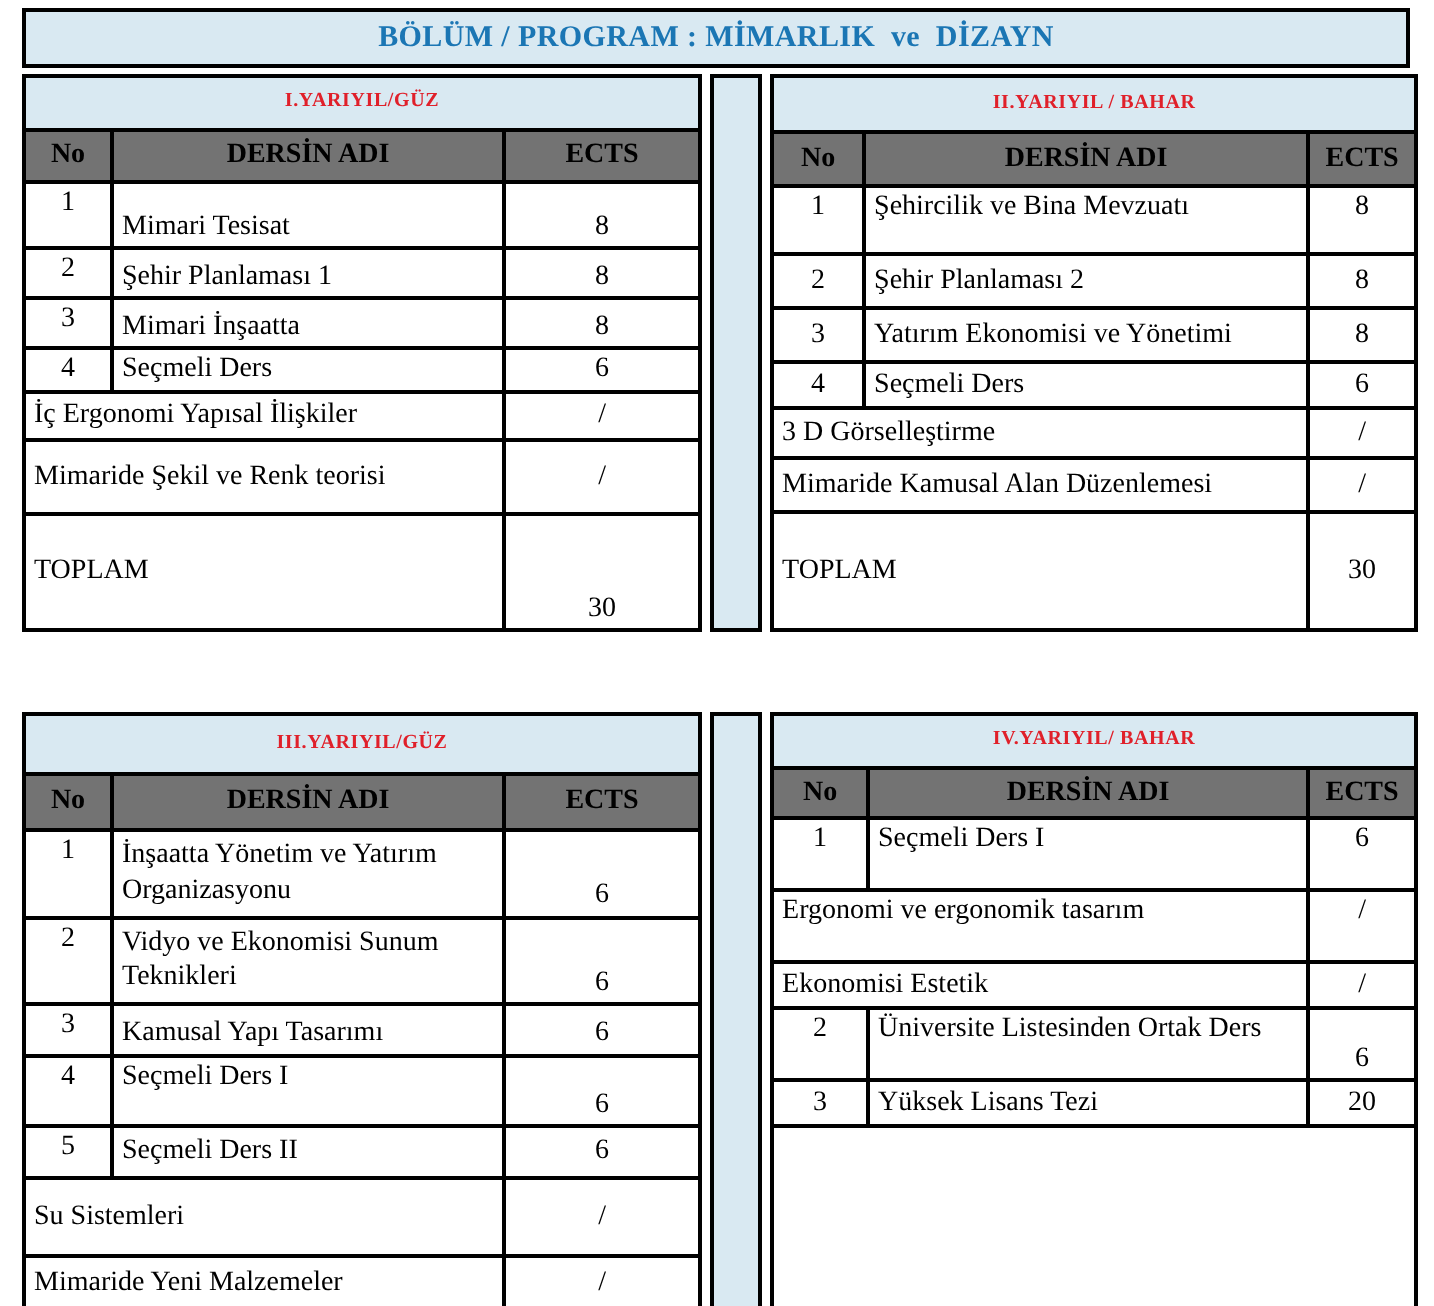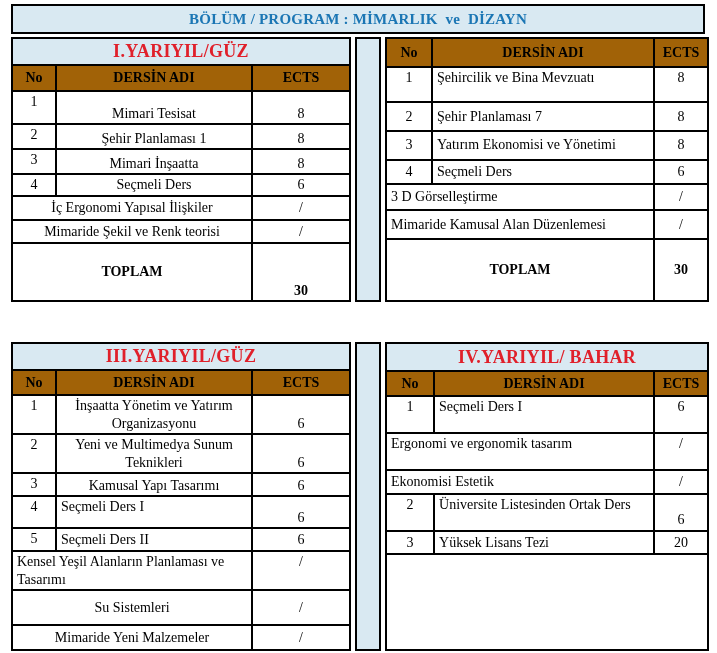--- a/index.html
+++ b/index.html
@@ -51,39 +51,39 @@
   .tbl td,.tbl th{
     border:2px solid var(--bk);
     padding:1px 4px;
     overflow:hidden;
     line-height:1.25;
   }
   .sem-title{
     background:var(--lb);
     color:var(--red);
     font-weight:bold;
-    font-size:18px;
+    font-size:10px;
     text-align:center;
     letter-spacing:.3px;
   }
   .colhdr th{
     font-weight:bold;
     font-size:14px;
     text-align:center;
-    background:#a16207;
+    background:#737373;
   }
   .c-no{text-align:center;}
   .c-ects{text-align:center;}
-  .name-c{text-align:center;}
+  .name-c{}
   .name-l{text-align:left;padding-left:7px;}
   .ind{padding-left:46px;text-align:left;}
   .vt{vertical-align:top;}
   .vb{vertical-align:bottom;}
   .vm{vertical-align:middle;}
-  .b{font-weight:bold;}
+  .b{font-weight:normal;}
   .pb{padding-bottom:4px;}
 </style>
 </head>
 <body>
 
 <div class="title-bar">BÖLÜM / PROGRAM : MİMARLIK  ve  DİZAYN</div>
 
 <div class="section upper">
 
   <table class="tbl tbl-left">
@@ -118,53 +118,56 @@
     </tr>
     <tr style="height:22px">
       <td class="c-no vt">4</td>
       <td class="name-c vm">Seçmeli Ders</td>
       <td class="c-ects vm">6</td>
     </tr>
     <tr style="height:24px">
       <td class="name-c vm" colspan="2">İç Ergonomi Yapısal İlişkiler</td>
       <td class="c-ects vm">/</td>
     </tr>
-    <tr style="height:23px">
+    <tr style="height:37px">
       <td class="name-c vm" colspan="2">Mimaride Şekil ve Renk teorisi</td>
       <td class="c-ects vm">/</td>
     </tr>
     <tr style="height:58px">
       <td class="name-c vm b" colspan="2">TOPLAM</td>
       <td class="c-ects vb b pb">30</td>
     </tr>
   </tbody>
     </table>
 
   <div class="gap-strip"></div>
 
   <table class="tbl tbl-right">
     <colgroup>
         <col style="width:46px">
         <col style="width:222px">
         <col style="width:54px">
       </colgroup>
     <tbody>
+        <tr style="height:27px">
+          <td class="sem-title" colspan="3">II.YARIYIL / BAHAR</td>
+        </tr>
     <tr class="colhdr" style="height:26px">
       <th>No</th>
       <th>DERSİN ADI</th>
       <th>ECTS</th>
     </tr>
     <tr style="height:32px">
       <td class="c-no vt">1</td>
       <td class="name-l vt">Şehircilik ve Bina Mevzuatı</td>
       <td class="c-ects vt">8</td>
     </tr>
     <tr style="height:26px">
       <td class="c-no vm">2</td>
-      <td class="name-l vm">Şehir Planlaması 7</td>
+      <td class="name-l vm">Şehir Planlaması 2</td>
       <td class="c-ects vm">8</td>
     </tr>
     <tr style="height:26px">
       <td class="c-no vm">3</td>
       <td class="name-l vm">Yatırım Ekonomisi ve Yönetimi</td>
       <td class="c-ects vm">8</td>
     </tr>
     <tr style="height:22px">
       <td class="c-no vm">4</td>
       <td class="name-l vm">Seçmeli Ders</td>
@@ -203,42 +206,38 @@
       <th>DERSİN ADI</th>
       <th>ECTS</th>
     </tr>
     <tr style="height:38px">
       <td class="c-no vt">1</td>
       <td class="name-c vm">İnşaatta Yönetim ve Yatırım Organizasyonu</td>
       <td class="c-ects vb">6</td>
     </tr>
     <tr style="height:38px">
       <td class="c-no vt">2</td>
-      <td class="name-c vm">Yeni ve Multimedya Sunum Teknikleri</td>
+      <td class="name-c vm">Vidyo ve Ekonomisi Sunum Teknikleri</td>
       <td class="c-ects vb">6</td>
     </tr>
     <tr style="height:23px">
       <td class="c-no vt">3</td>
       <td class="name-c vb">Kamusal  Yapı Tasarımı</td>
       <td class="c-ects vb">6</td>
     </tr>
     <tr style="height:32px">
       <td class="c-no vt">4</td>
       <td class="name-l vt">Seçmeli Ders I</td>
       <td class="c-ects vb">6</td>
     </tr>
     <tr style="height:23px">
       <td class="c-no vt">5</td>
       <td class="name-l vm">Seçmeli Ders II</td>
       <td class="c-ects vm">6</td>
     </tr>
-    <tr style="height:36px">
-      <td class="ind vm" colspan="2">Kensel Yeşil Alanların Planlaması ve Tasarımı</td>
-      <td class="c-ects vt">/</td>
-    </tr>
     <tr style="height:35px">
       <td class="name-c vm" colspan="2">Su Sistemleri</td>
       <td class="c-ects vm">/</td>
     </tr>
     <tr style="height:25px">
       <td class="name-c vm" colspan="2">Mimaride Yeni Malzemeler</td>
       <td class="c-ects vm">/</td>
     </tr>
   </tbody>
     </table>

